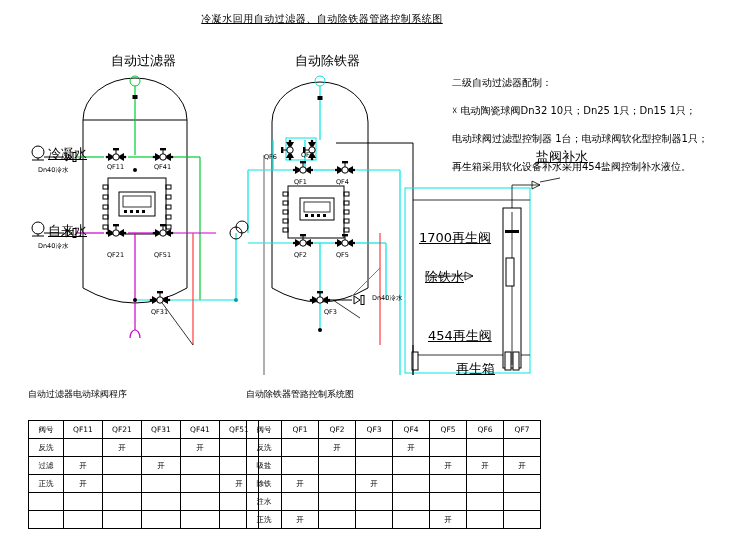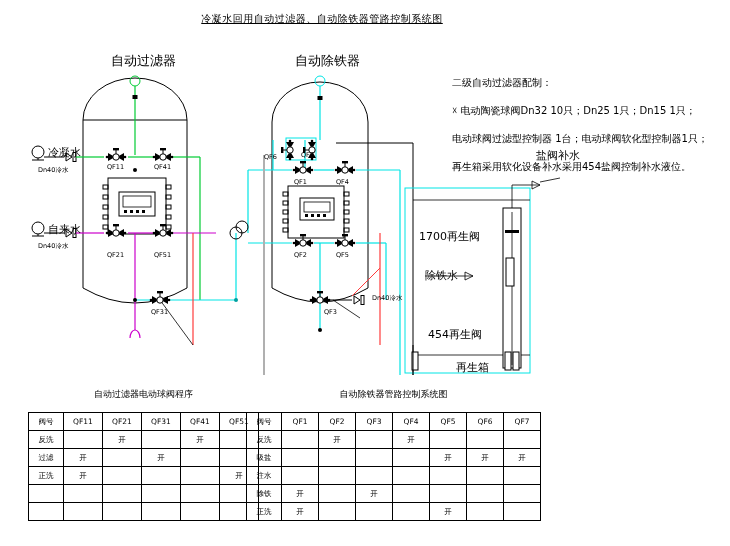--- a/index.html
+++ b/index.html
@@ -7,29 +7,29 @@
     width:730px;height:546px;background:#ffffff;
     font-family:"DejaVu Sans","Liberation Sans",sans-serif;
     position:relative;overflow:hidden;color:#000;
   }
   .abs{position:absolute;}
   #title{
     left:0;top:12px;width:644px;text-align:center;
     font-size:10px;letter-spacing:.5px;text-decoration:underline;
   }
   .lbl{font-size:13px;white-space:nowrap;}
-  .lbl-sm{font-size:11px;white-space:nowrap;}
+  .lbl-sm{font-size:13px;white-space:nowrap;text-decoration:underline;}
   .lbl-xs{font-size:6.5px;white-space:nowrap;}
   svg{position:absolute;left:0;top:0;}
   
   #spec{left:452px;top:76px;width:268px;}
   #spec div{font-size:10px;margin-bottom:14px;white-space:nowrap;}
   
   .tbl-wrap{position:absolute;}
-  .tbl-cap{font-size:9px;text-align:center;margin-bottom:11px;}
+  .tbl-cap{font-size:9px;margin-bottom:19px;}
   table{border-collapse:collapse;}
   table td{
     border:1px solid #000;font-size:7.5px;text-align:center;
     height:17px;padding:0;
   }
   #tblLeft{left:28px;top:388px;}
   #tblLeft td{width:38px;}
   #tblLeft td.c0{width:34px;}
   #tblRight{left:246px;top:388px;}
   #tblRight td{width:36px;}
@@ -359,34 +359,34 @@
           <td class="c0">吸盐</td>
           <td></td>
           <td></td>
           <td></td>
           <td></td>
           <td>开</td>
           <td>开</td>
           <td>开</td>
         </tr>
         <tr>
+          <td class="c0">除铁</td>
+          <td>开</td>
+          <td></td>
+          <td>开</td>
+          <td></td>
+          <td></td>
+          <td></td>
+          <td></td>
+        </tr>
+        <tr>
           <td class="c0">注水</td>
           <td></td>
           <td></td>
           <td></td>
-          <td></td>
-          <td></td>
-          <td></td>
-          <td></td>
-        </tr>
-        <tr>
-          <td class="c0">除铁</td>
-          <td>开</td>
-          <td></td>
-          <td>开</td>
           <td></td>
           <td></td>
           <td></td>
           <td></td>
         </tr>
         <tr>
           <td class="c0">正洗</td>
           <td>开</td>
           <td></td>
           <td></td>

